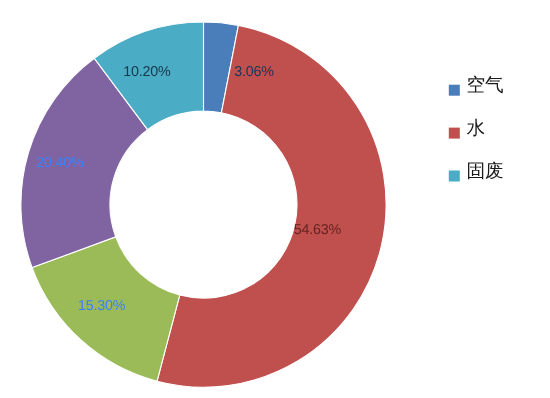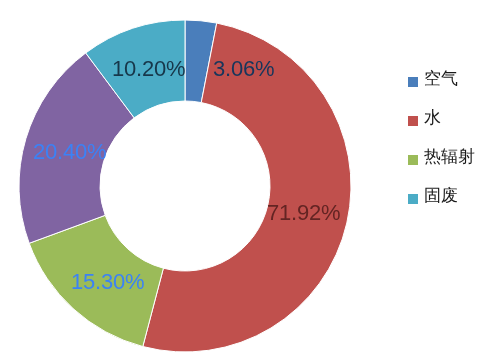--- a/index.html
+++ b/index.html
@@ -27,21 +27,21 @@
   #donut-svg {
     position: absolute;
     left: 0;
     top: 0;
   }
 
   
   .data-label {
     position: absolute;
     font-family: "Liberation Sans", "DejaVu Sans", sans-serif;
-    font-size: 22px;
+    font-size: 13px;
     font-weight: 400;
     white-space: nowrap;
     line-height: 1;
     letter-spacing: -0.2px;
   }
 
   
   #legend {
     position: absolute;
     left: 408px;
@@ -77,39 +77,35 @@
       <g id="slice-group">
           <path d="M 185 20 A 166 166 0 0 1 216.7260630781076 23.059959121264683 L 201.24527326288643 102.56684653799697 A 85 85 0 0 0 185 101 Z" fill="#4a7ebb" stroke="#ffffff" stroke-width="1"></path>
           <path d="M 216.7260630781076 23.059959121264683 A 166 166 0 1 1 142.8006737467804 346.546618973351 L 163.39191125588152 268.2076061008122 A 85 85 0 1 0 201.24527326288643 102.56684653799697 Z" fill="#c0504d" stroke="#ffffff" stroke-width="1"></path>
           <path d="M 142.8006737467804 346.546618973351 A 166 166 0 0 1 29.192194849079698 243.27065438820173 L 105.218894952842 215.32533507829606 A 85 85 0 0 0 163.39191125588152 268.2076061008122 Z" fill="#9bbb59" stroke="#ffffff" stroke-width="1"></path>
           <path d="M 29.192194849079698 243.27065438820173 A 166 166 0 0 1 85.73071497210799 52.952606000526515 L 134.16934200379023 117.87332234966719 A 85 85 0 0 0 105.218894952842 215.32533507829606 Z" fill="#8064a2" stroke="#ffffff" stroke-width="1"></path>
           <path d="M 85.73071497210799 52.952606000526515 A 166 166 0 0 1 184.99999999999997 20 L 184.99999999999997 101 A 85 85 0 0 0 134.16934200379023 117.87332234966719 Z" fill="#4bacc6" stroke="#ffffff" stroke-width="1"></path>
         </g>
     </svg>
     <div id="label-layer">
         <div class="data-label" style="left: 213px; top: 58px; color: rgb(22, 54, 92);">3.06%</div>
-        <div class="data-label" style="left: 267px; top: 202px; color: rgb(99, 36, 35);">71.92%</div>
+        <div class="data-label" style="left: 267px; top: 202px; color: rgb(99, 36, 35);">54.63%</div>
         <div class="data-label" style="left: 71px; top: 271px; color: #3b82f6;">15.30%</div>
         <div class="data-label" style="left: 33px; top: 141px; color: #3b82f6;">20.40%</div>
         <div class="data-label" style="left: 112px; top: 58px; color: rgb(23, 55, 74);">10.20%</div>
       </div>
   </div>
 
   <div id="legend">
       <div class="legend-item">
         <span class="legend-swatch" style="background: rgb(74, 126, 187);"></span>
         <span class="legend-label">空气</span>
       </div>
       <div class="legend-item">
         <span class="legend-swatch" style="background: rgb(192, 80, 77);"></span>
         <span class="legend-label">水</span>
       </div>
       <div class="legend-item">
-        <span class="legend-swatch" style="background: rgb(155, 187, 89);"></span>
-        <span class="legend-label">热辐射</span>
-      </div>
-      <div class="legend-item">
         <span class="legend-swatch" style="background: rgb(75, 172, 198);"></span>
         <span class="legend-label">固废</span>
       </div>
     </div>
 
 </div>
 
 </body></html>

